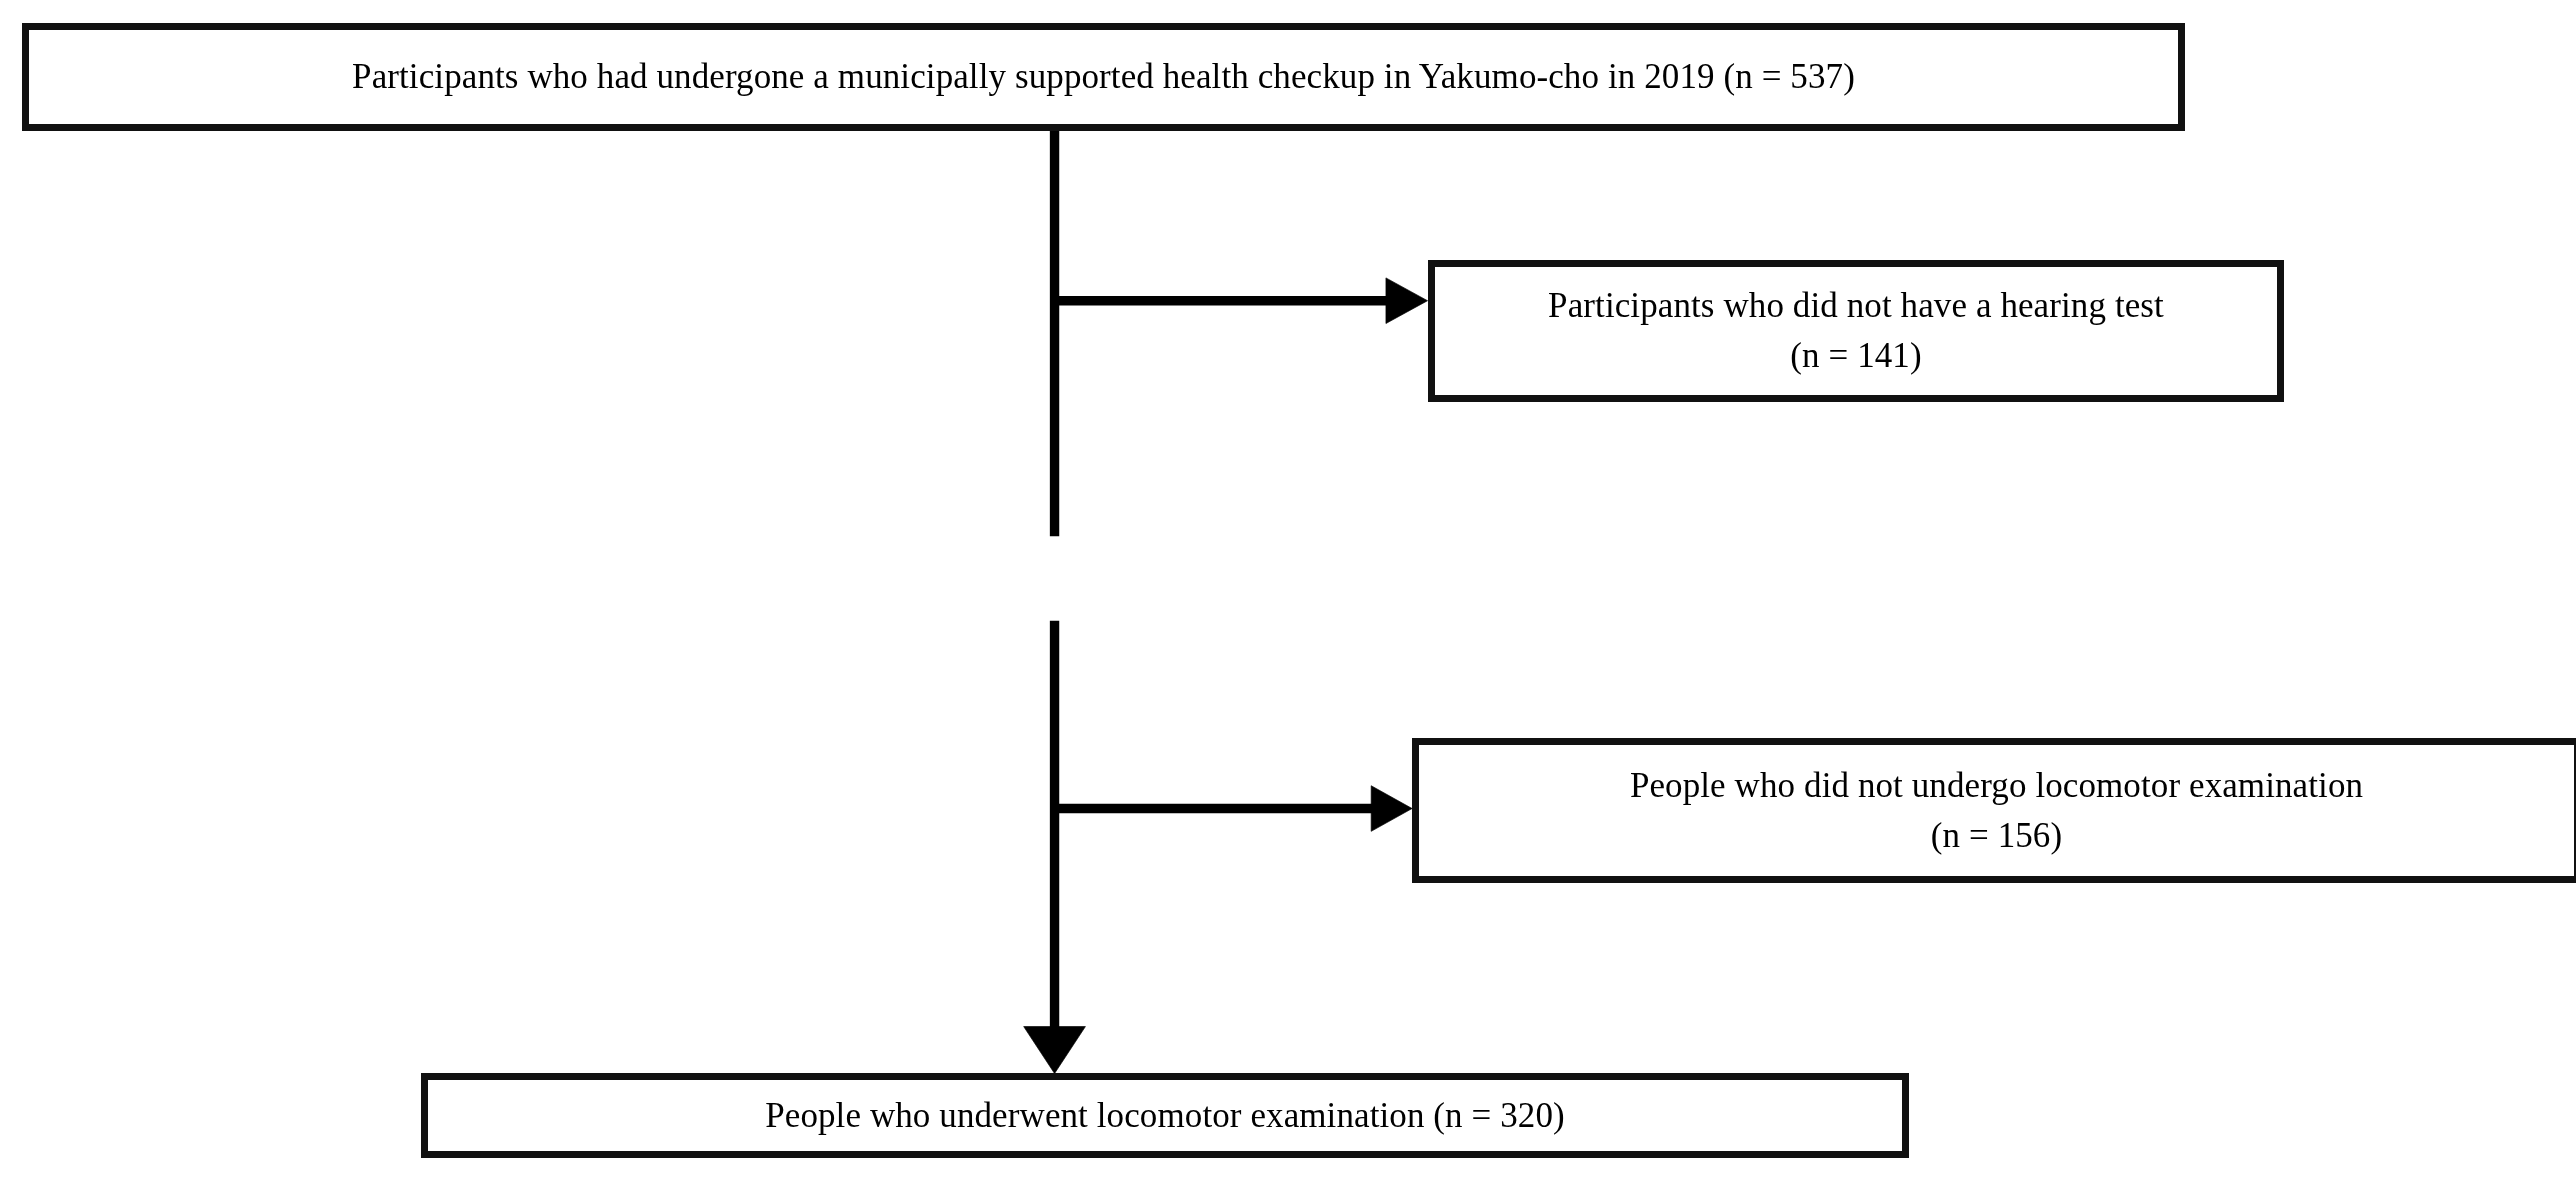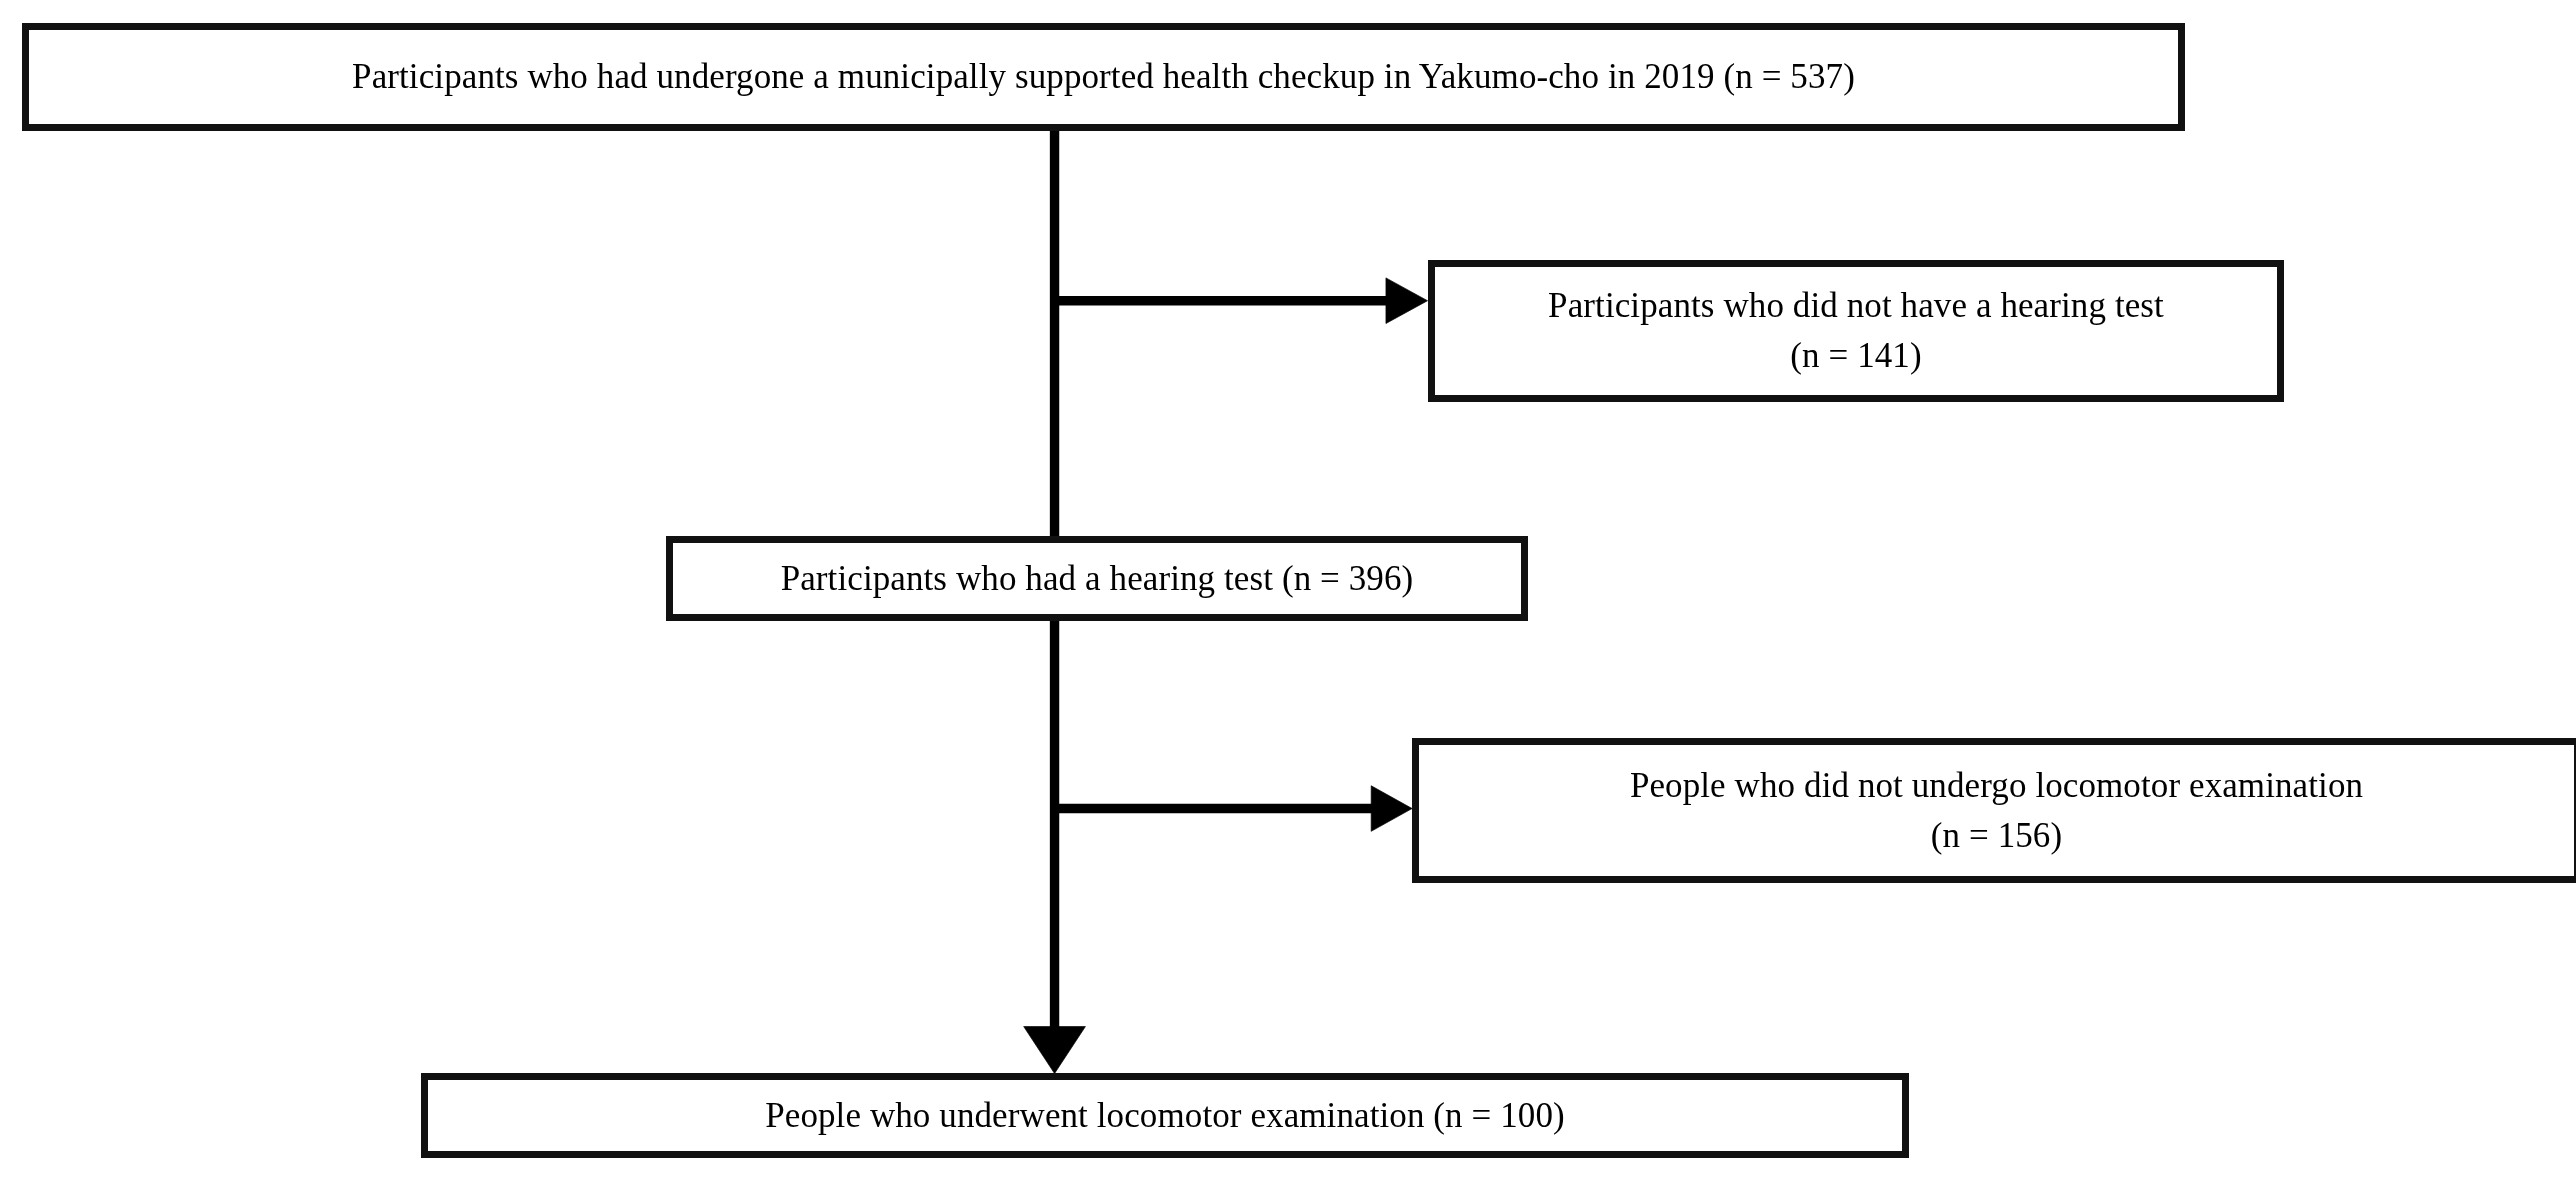--- a/index.html
+++ b/index.html
@@ -83,27 +83,24 @@
 
   <div class="node node-top">
     <span class="node-text">Participants who had undergone a municipally supported health checkup  in Yakumo-cho in 2019 (n = 537)</span>
   </div>
 
   <div class="node node-excl-1">
     <span class="node-text">Participants who did not have a hearing test
 (n = 141)</span>
   </div>
 
-  <div class="node node-mid">
-    <span class="node-text">Participants who had a hearing test (n = 396)</span>
-  </div>
 
   <div class="node node-excl-2">
     <span class="node-text">People who did not undergo locomotor examination
 (n = 156)</span>
   </div>
 
   <div class="node node-bottom">
-    <span class="node-text">People who underwent locomotor examination (n = 100)</span>
+    <span class="node-text">People who underwent locomotor examination (n = 320)</span>
   </div>
 
 </div>
 
 
 </body></html>

